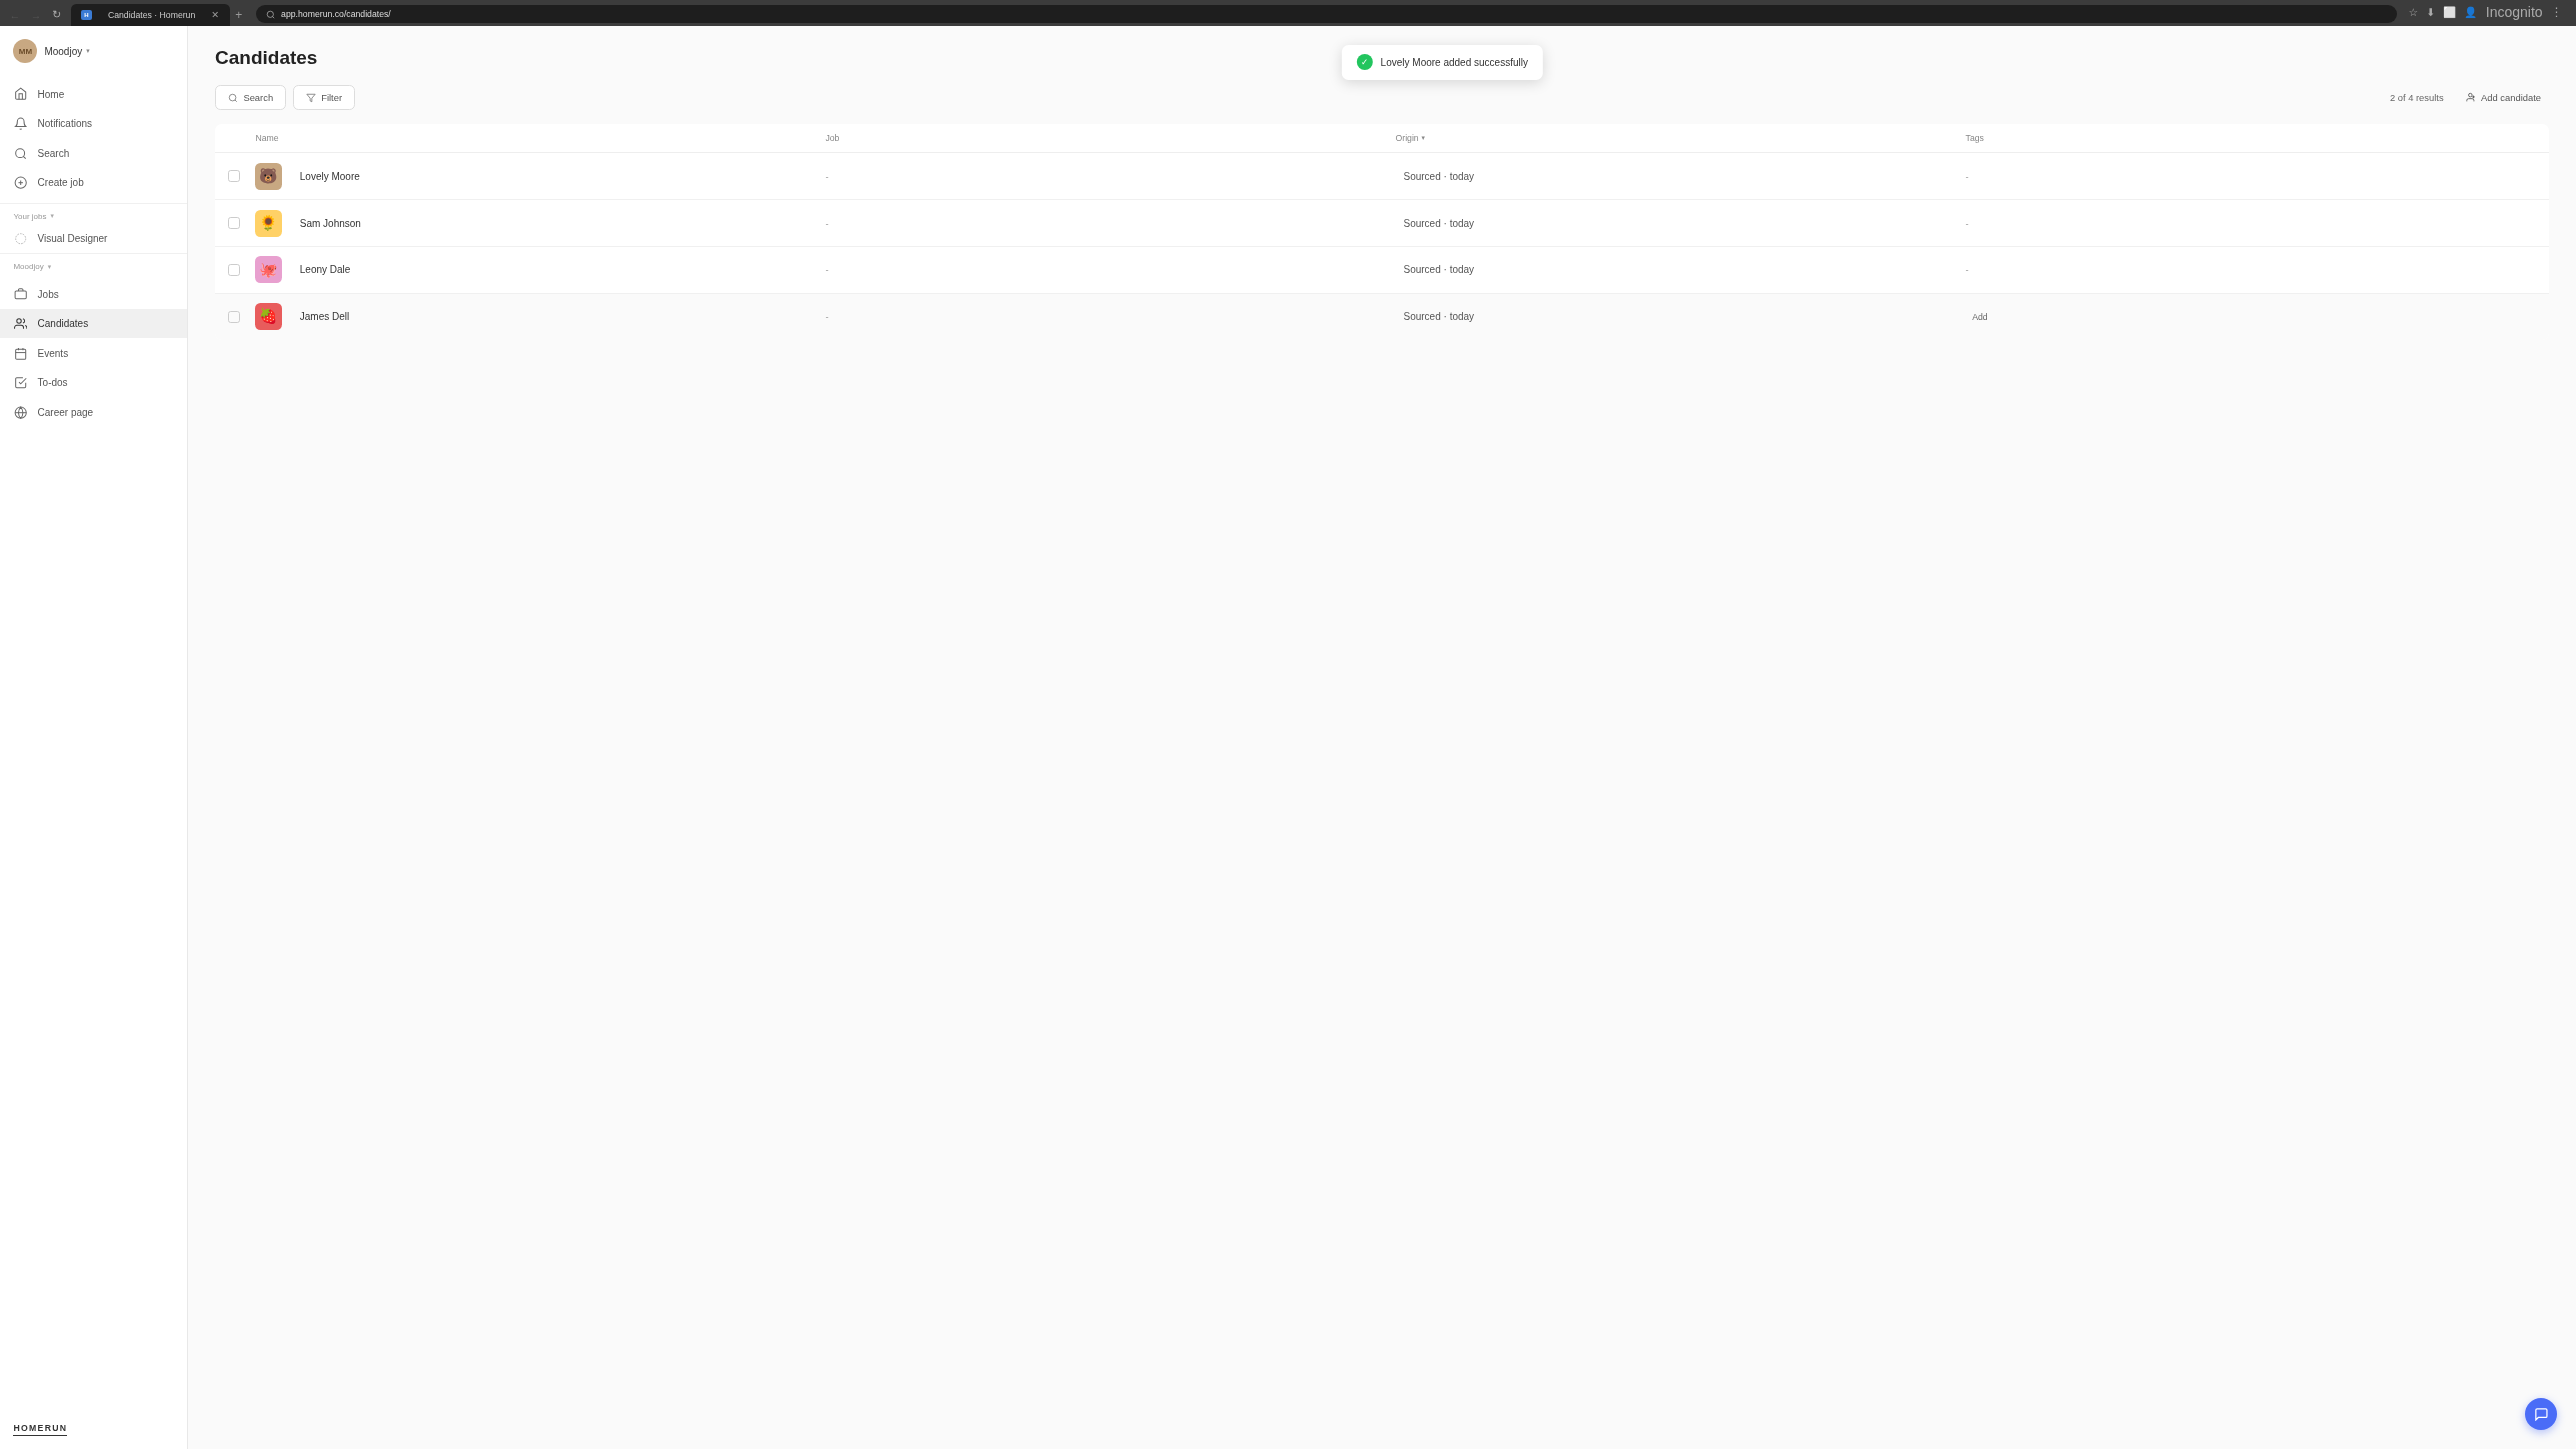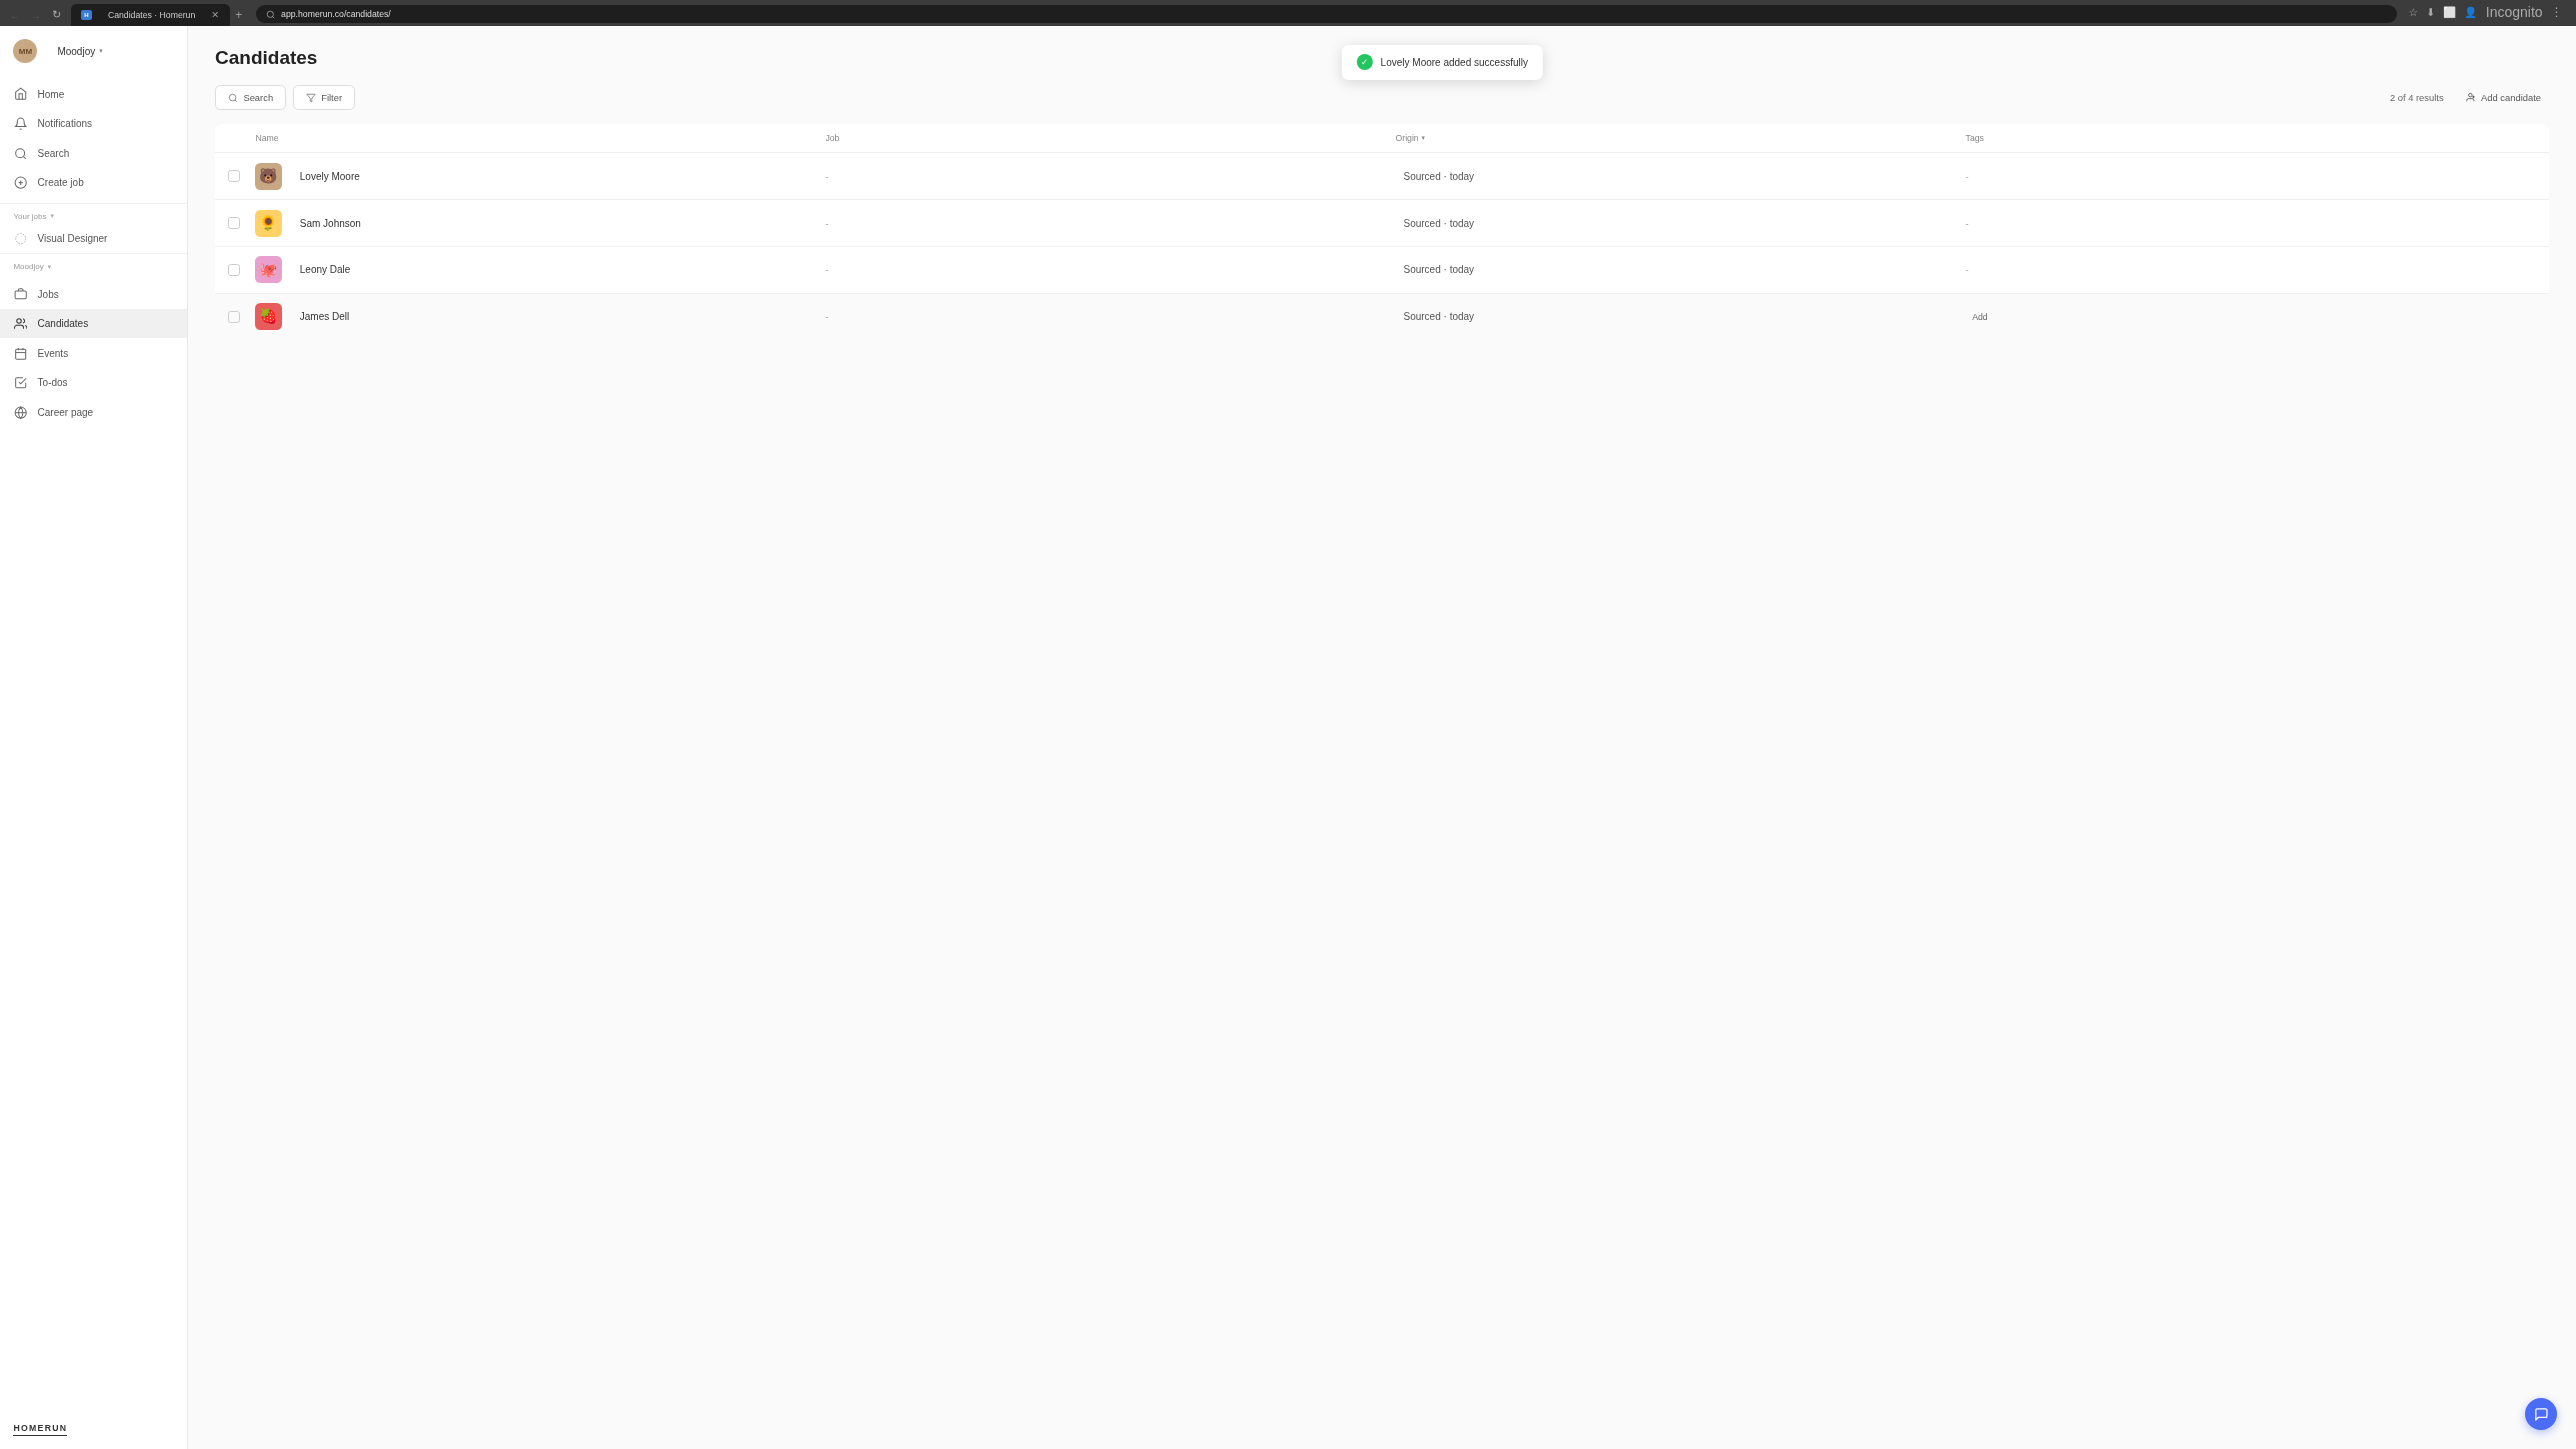--- a/index.html
+++ b/index.html
@@ -11,21 +11,21 @@
     .tab-new { color: #999; font-size: 12px; padding: 2.7px 5.4px; cursor: pointer; }
     .address-bar { background: #1e1e1e; border-radius: 13.4px; padding: 4px 10.7px; color: #ddd; font-size: 8.7px; flex: 1; display: flex; align-items: center; gap: 5.4px; }
     .nav-btn { color: #aaa; font-size: 10.7px; padding: 2.7px 4px; cursor: pointer; }
     .nav-btn.disabled { color: #555; }
 
     
     .app-layout { display: flex; flex: 1; overflow: hidden; }
 
     
     .sidebar { width: 188px; background: #fff; border-right: 0.7px solid #e8e8e8; display: flex; flex-direction: column; overflow-y: auto; }
-    .sidebar-header { padding: 13.4px 13.4px 10.7px; display: flex; align-items: center; gap: 20px; text-align: right; }
+    .sidebar-header { padding: 13.4px 13.4px 10.7px; display: flex; align-items: center; gap: 7px; text-align: right; }
     .user-avatar { width: 24px; height: 24px; border-radius: 50%; background: #c8a882; display: flex; align-items: center; justify-content: center; font-size: 8px; font-weight: 600; color: #6b4c2a; flex-shrink: 0; }
     .user-name { font-size: 10px; font-weight: 500; color: #333; display: flex; align-items: center; gap: 4px; cursor: pointer; }
     .chevron-down { font-size: 6.7px; color: #888; }
 
     .sidebar-nav { padding: 5.4px 0; }
     .nav-item { display: flex; align-items: center; gap: 9.4px; padding: 7.4px 13.4px; cursor: pointer; color: #555; font-size: 10px; border-radius: 0; transition: background 0.15s; }
     .nav-item.active { background: #f0f0f0; color: #333; font-weight: 500; }
     .nav-icon { width: 14.8px; height: 14.8px; display: flex; align-items: center; justify-content: center; flex-shrink: 0; }
 
     .sidebar-section-label { padding: 8px 13.4px 2.7px; font-size: 8px; color: #999; display: flex; align-items: center; gap: 4px; cursor: pointer; }

